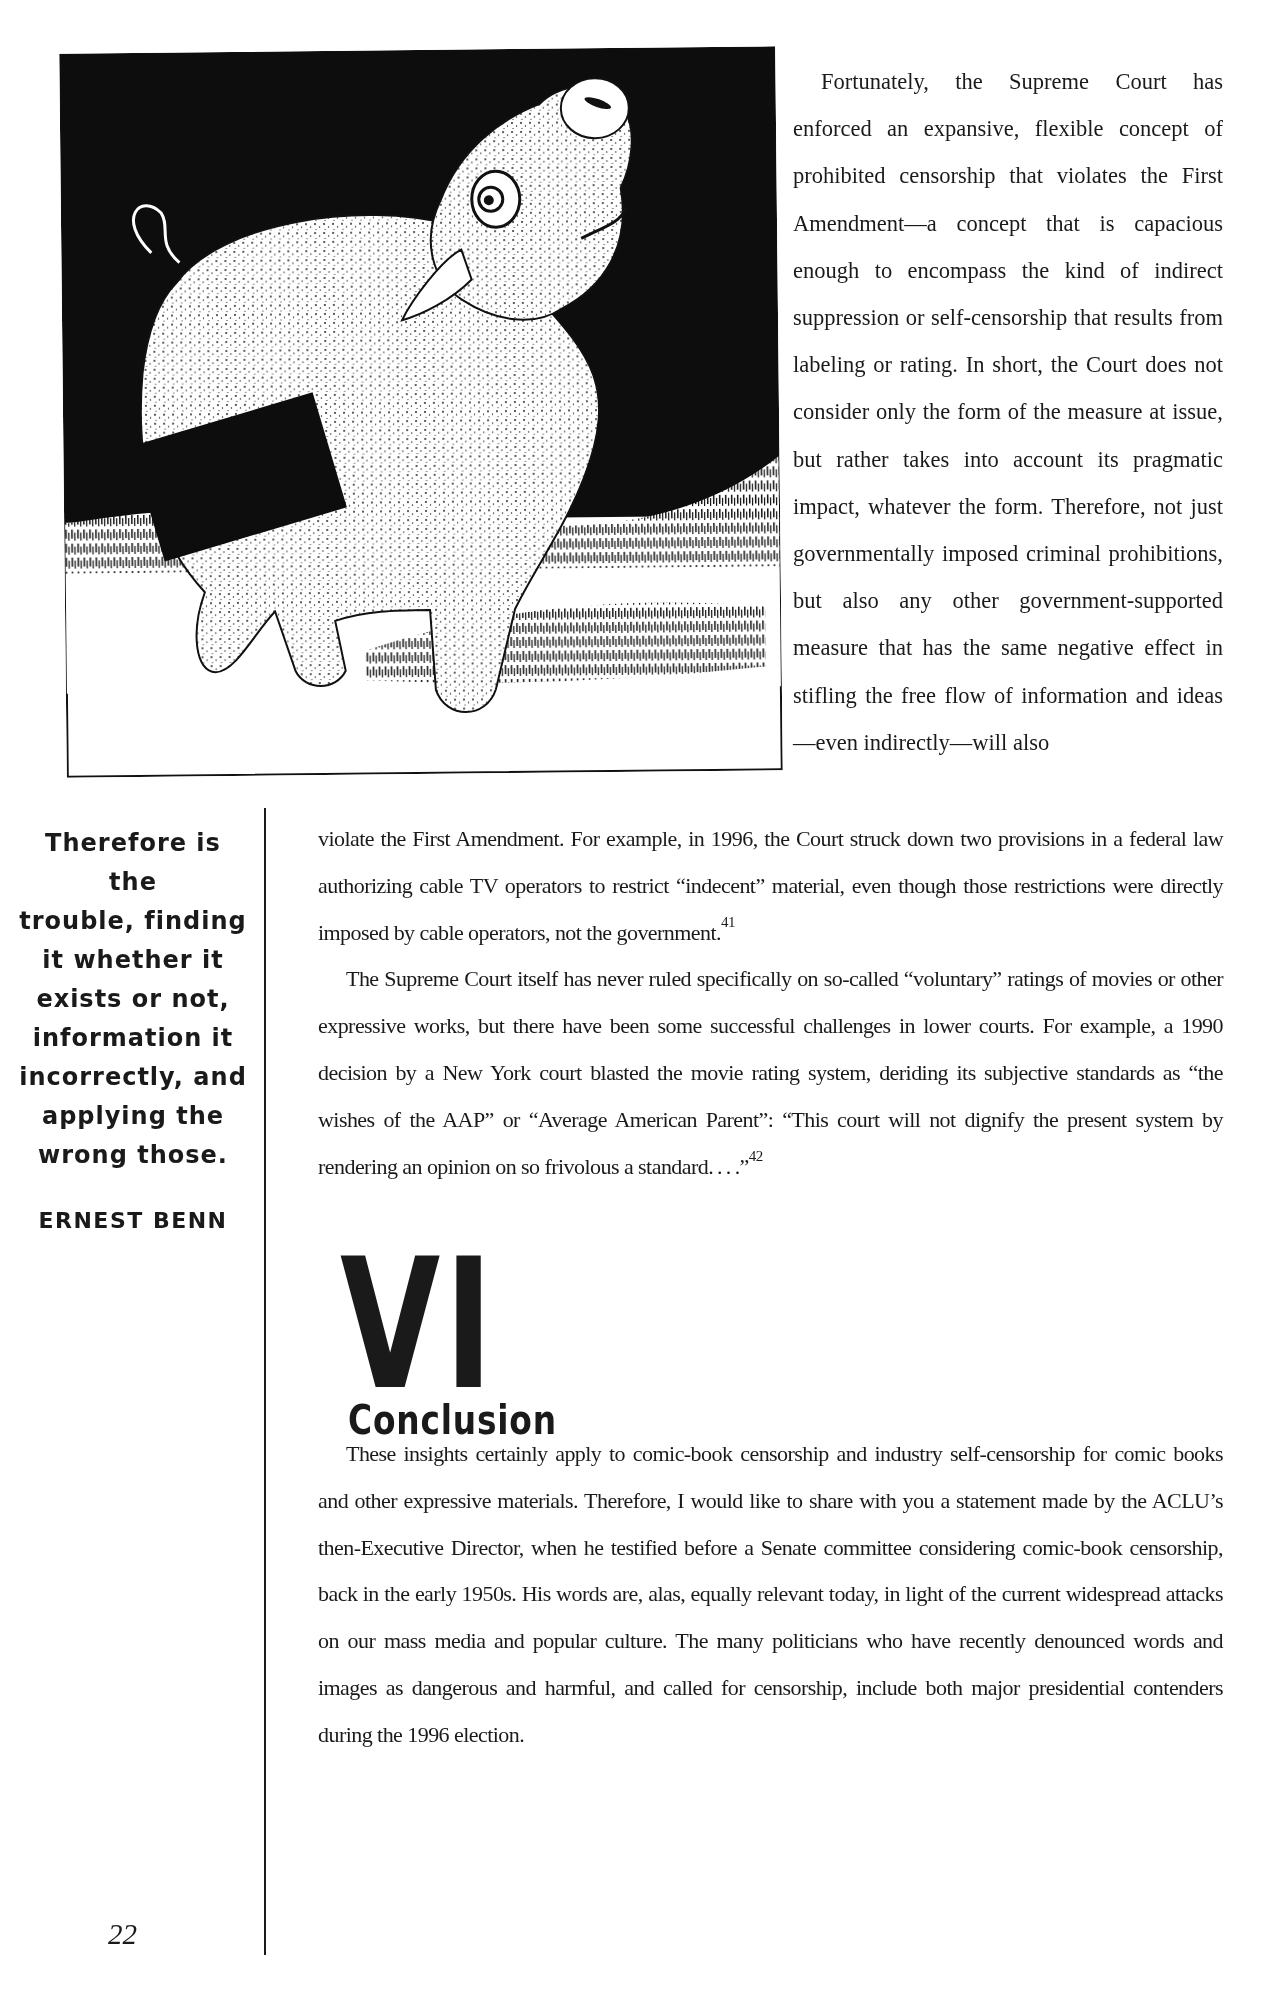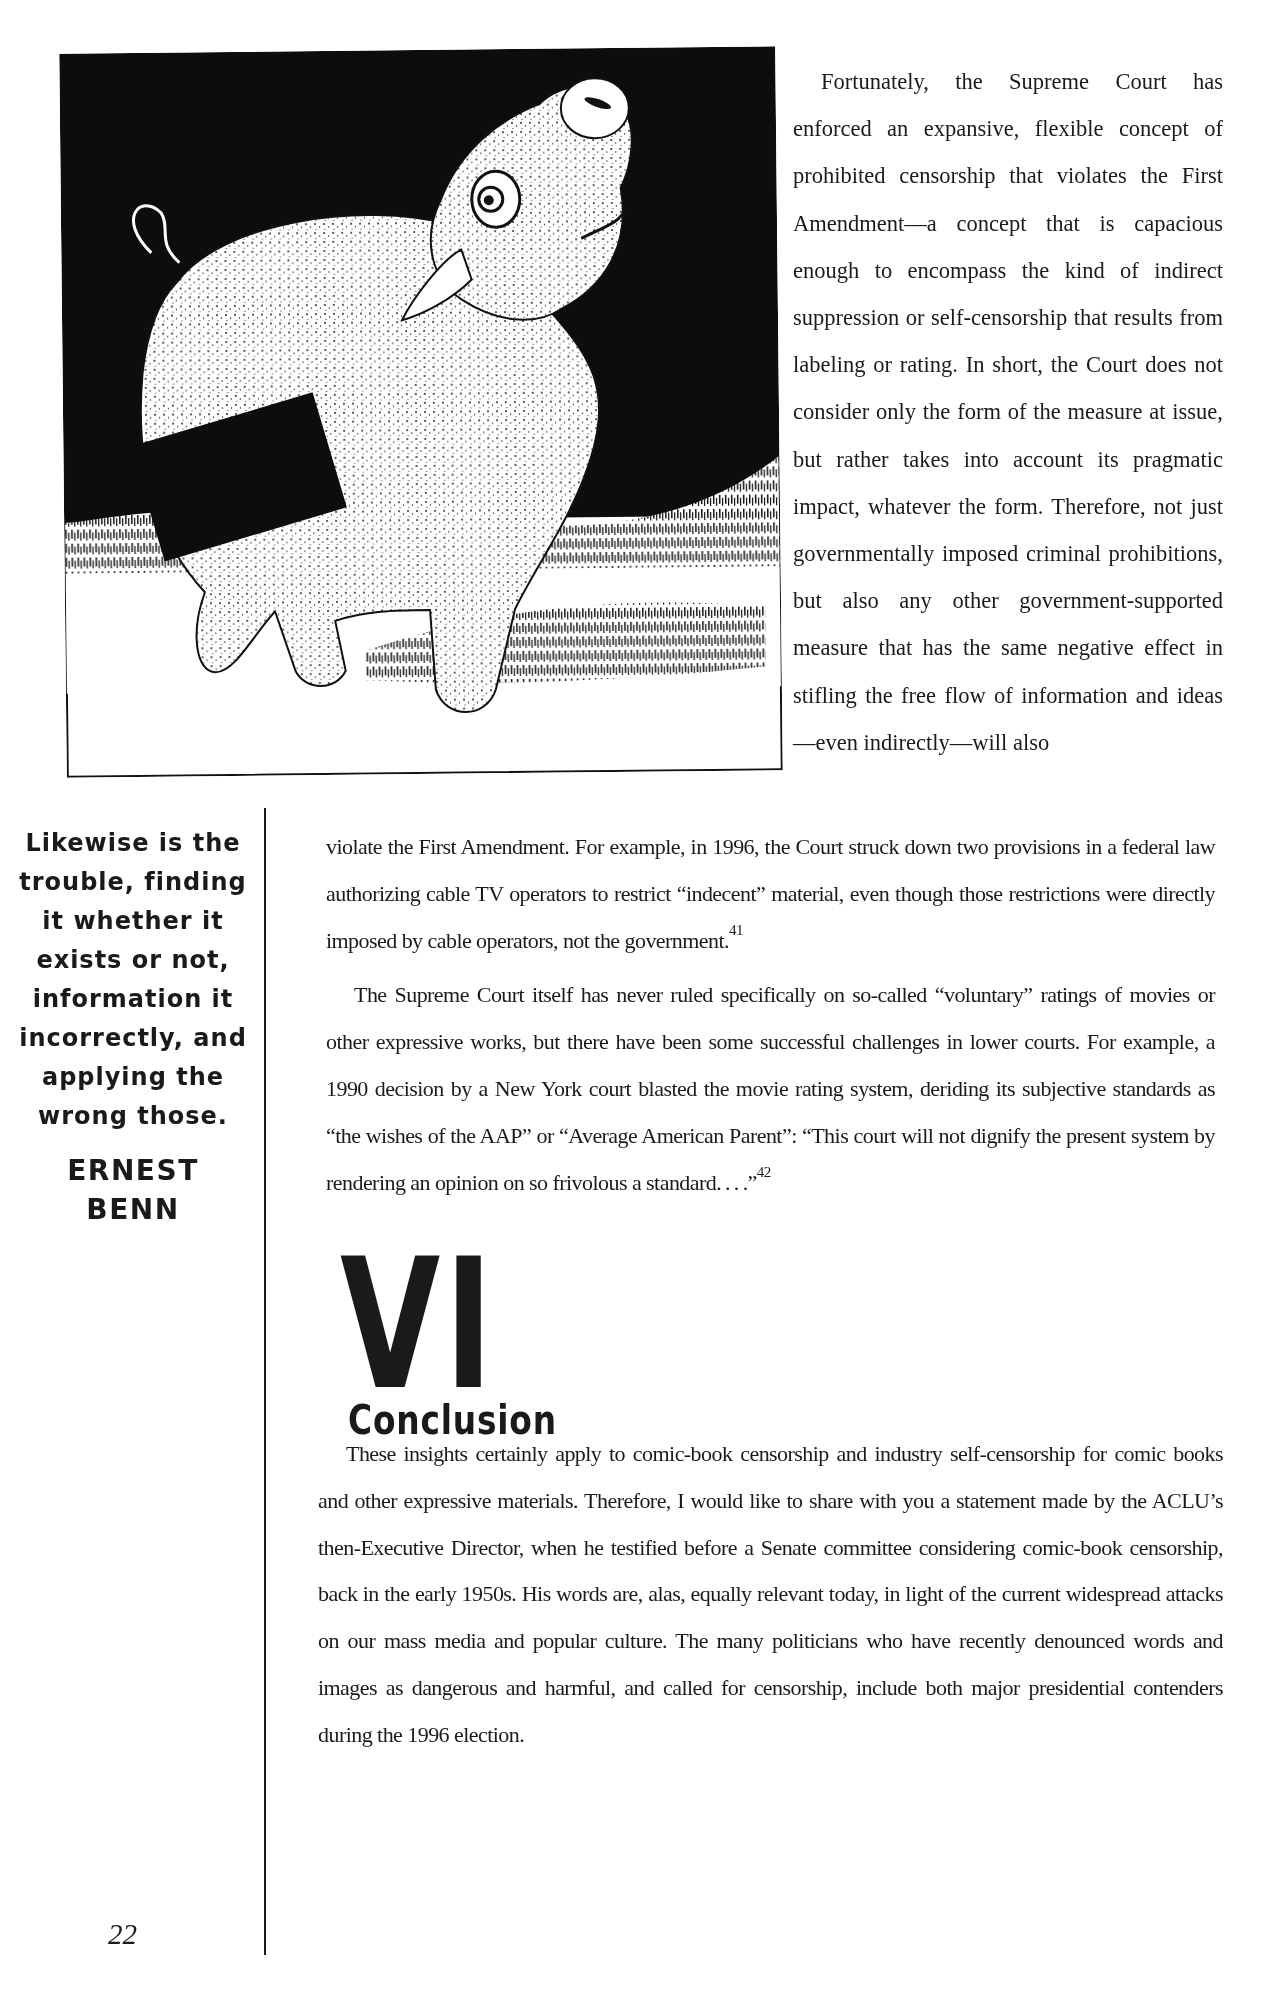--- a/index.html
+++ b/index.html
@@ -19,36 +19,36 @@
     position: absolute; left: 793px; top: 58px; width: 430px;
     font-size: 22.5px; line-height: 47.2px; text-align: justify;
   }
   .wrap-col p { margin: 0; text-indent: 28px; }
 
   
   .body-col {
     position: absolute; left: 318px; top: 816px; width: 905px;
     font-size: 22px; line-height: 46.8px; text-align: justify;
   }
-  .body-col p { margin: 8px; }
+  .body-col p { margin: 0; }
   .body-col p.indent { text-indent: 28px; }
   .body-col .tight { letter-spacing: -0.55px; }
   sup { font-size: 15px; line-height: 0; position: relative; top: -4px; vertical-align: super; }
 
   
   .vrule {
     position: absolute; left: 264px; top: 808px; width: 2px; height: 1147px; background: #1a1a1a;
   }
 
   
   .pullquote {
     position: absolute; left: 18px; top: 824px; width: 230px; text-align: center;
     font-size: 24px; line-height: 39px; letter-spacing: 1px;
   }
-  .pullquote .attrib { margin-top: 15px; font-size: 28px; letter-spacing: 1.5px; }
+  .pullquote .attrib { margin-top: 26px; font-size: 22px; letter-spacing: 1.5px; }
 
   
   .section-heading {
     position: absolute; left: 340px; top: 1250px; height: 160px; display: flex; align-items: flex-start; flex-direction: column;
   }
   .numeral {
     font-family: "DejaVu Sans", "Liberation Sans", sans-serif; font-weight: bold;
     font-size: 180px; line-height: 150px; letter-spacing: 6px;
     transform: scaleX(0.72); transform-origin: left bottom; display: inline-block; width: 150px;
   }
@@ -124,21 +124,21 @@
   </svg>
 </div>
 
 <div class="wrap-col serif">
   <p>Fortunately, the Supreme Court has enforced an expansive, flexible concept of prohibited censorship that violates the First Amendment—a concept that is capacious enough to encompass the kind of indirect suppression or self-censorship that results from labeling or rating. In short, the Court does not consider only the form of the measure at issue, but rather takes into account its pragmatic impact, whatever the form. Therefore, not just governmentally imposed criminal prohibitions, but also any other government-supported measure that has the same negative effect in stifling the free flow of information and ideas—even indirectly—will also</p>
 </div>
 
 <div class="vrule"></div>
 
 <div class="pullquote sans-bold">
-  <div>Likewise is the</div>
+  <div>Therefore is the</div>
   <div>trouble, finding</div>
   <div>it whether it</div>
   <div>exists or not,</div>
   <div>information it</div>
   <div>incorrectly, and</div>
   <div>applying the</div>
   <div>wrong those.</div>
   <div class="attrib">ERNEST BENN</div>
 </div>
 

